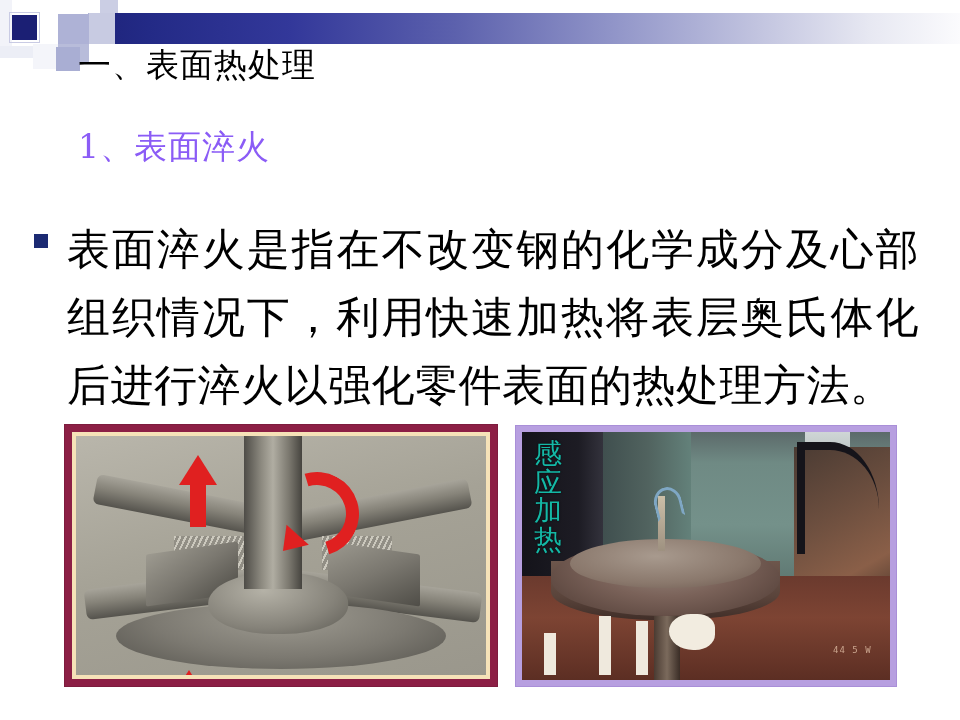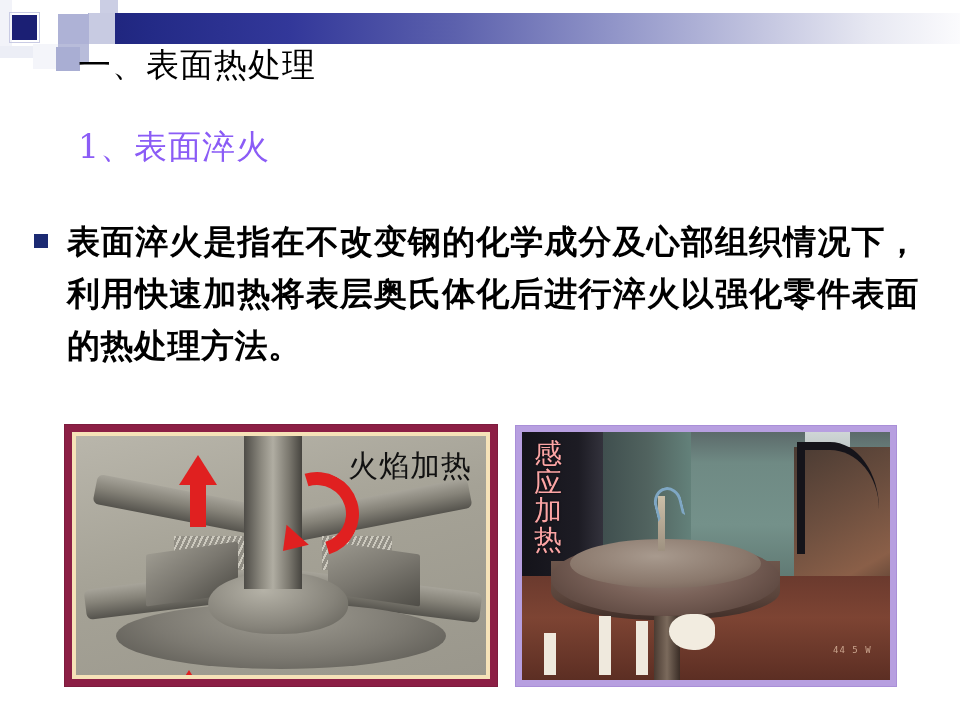--- a/index.html
+++ b/index.html
@@ -111,27 +111,26 @@
   }
   .bullet {
     width: 14px;
     height: 14px;
     background: #1b2a73;
     margin-top: 18px;
     margin-right: 19px;
     flex: 0 0 auto;
   }
   .body-text {
-    font-size: 33px;
+    font-size: 43px;
     line-height: 1.58;
     color: #000000;
     letter-spacing: 0.5px;
     text-align: justify;
     width: 852px;
-    font-weight: bold;
   }
 
   
   .pic-left {
     position: absolute;
     left: 64px;
     top: 424px;
     width: 434px;
     height: 263px;
     background: #8c1f45;
@@ -369,21 +368,21 @@
     color: #caa58e;
     font-family: "DejaVu Sans Mono", "Liberation Mono", monospace;
     letter-spacing: 1px;
   }
   .pic-right-label {
     position: absolute;
     left: 10px;
     top: 8px;
     font-size: 28px;
     line-height: 1.02;
-    color: #fca5a5;
+    color: #14b8a6;
     width: 32px;
     word-break: break-all;
     text-align: center;
     font-family: "DejaVu Sans", "Liberation Sans", sans-serif;
     text-shadow: 0 0 2px rgba(0,0,0,.8);
   }
 </style>
 </head>
 <body>
 
@@ -424,21 +423,20 @@
       <div class="gl-hub"></div>
       <div class="gl-shaft"></div>
       <div class="ar1">
         <div class="ar-head"></div>
           <div class="ar-stem"></div>
       </div>
       <div class="ar2">
         <div class="ar-head"></div>
       </div>
       <div class="ar-rot"></div>
-      <div class="pic-left-label">火焰加热</div>
     </div>
   </div>
 
   <div class="pic-right">
     <div class="pic-right-inner">
       <div class="pr-wall"></div>
       <div class="pr-pillar"></div>
       <div class="pr-window"></div>
       <div class="pr-darkcol"></div>
       <div class="pr-rightmach"></div>

